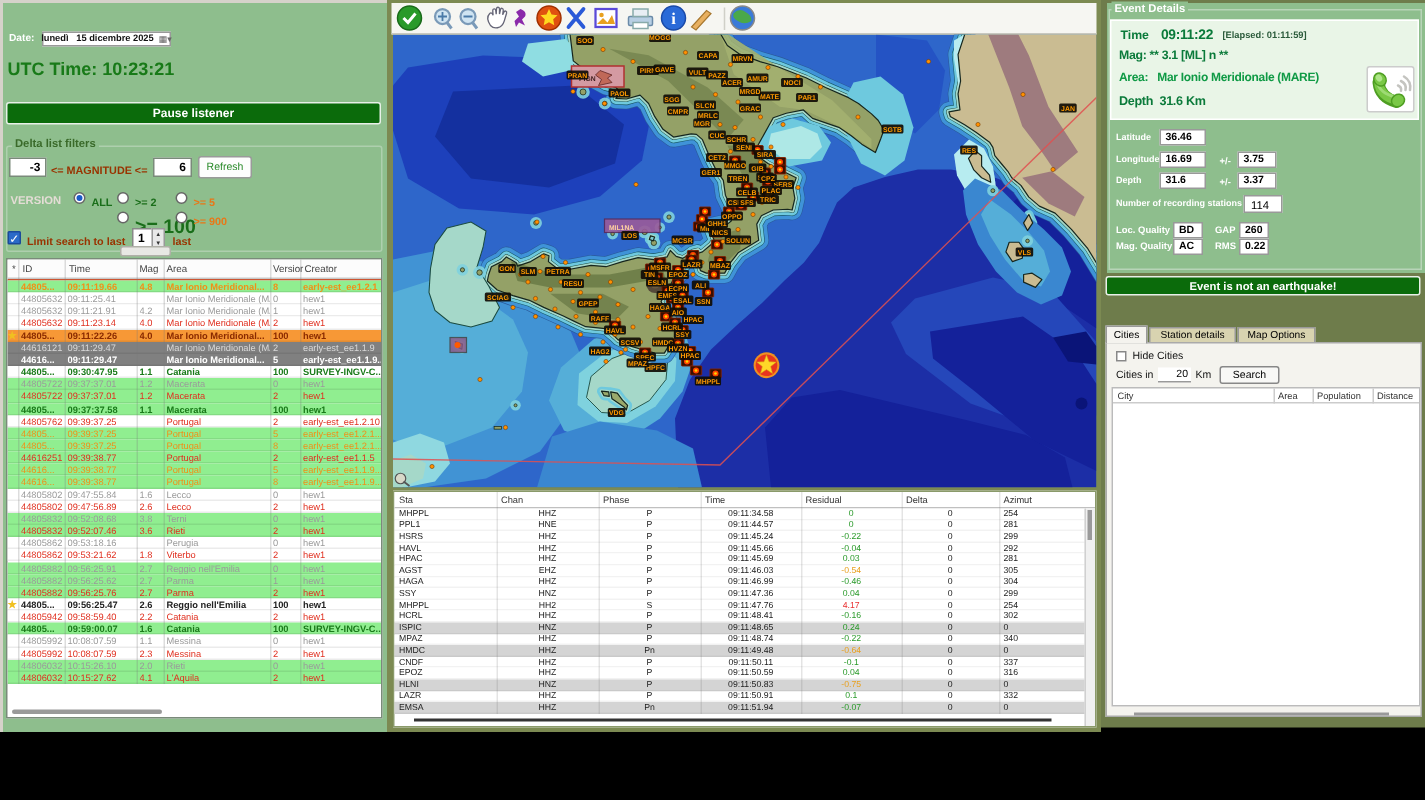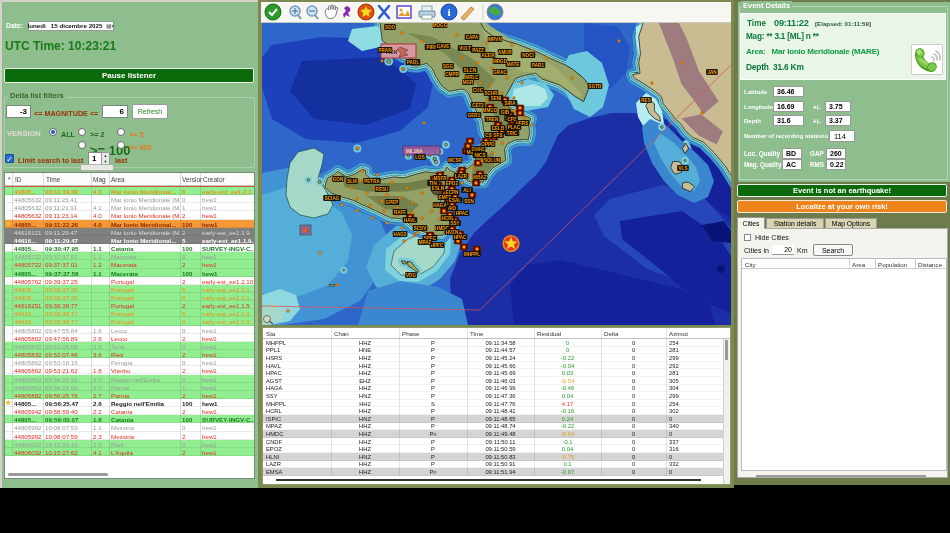--- a/index.html
+++ b/index.html
@@ -1250,21 +1250,20 @@
 <div class="ab" style="left:95px;top:130px;width:26px;height:12px;background:#fff;border:1px solid #999;font-size:7.5px;font-weight:normal;padding:1px 0 0 4px">114</div>
 <div class="ab lbl" style="left:10px;top:150px;font-size:6.3px">Loc. Quality</div>
 <div class="ab" style="left:48px;top:148px;width:20px;height:11px;background:#fff;border:1px solid #999;font-size:7px;font-weight:bold;padding:1px 0 0 3px">BD</div>
 <div class="ab lbl" style="left:76px;top:150px;font-size:6.3px">GAP</div>
 <div class="ab" style="left:92px;top:148px;width:20px;height:11px;background:#fff;border:1px solid #999;font-size:7px;font-weight:bold;padding:1px 0 0 3px">260</div>
 <div class="ab lbl" style="left:10px;top:161px;font-size:6.3px">Mag. Quality</div>
 <div class="ab" style="left:48px;top:159px;width:20px;height:11px;background:#fff;border:1px solid #999;font-size:7px;font-weight:bold;padding:1px 0 0 3px">AC</div>
 <div class="ab lbl" style="left:76px;top:161px;font-size:6.3px">RMS</div>
 <div class="ab" style="left:92px;top:159px;width:20px;height:11px;background:#fff;border:1px solid #999;font-size:7px;font-weight:bold;padding:1px 0 0 3px">0.22</div>
 <div class="ab" style="left:3px;top:184px;width:210px;height:13px;background:#0b6b0b;border:1px solid #e8f0e8;border-radius:2px;color:#fff;font-weight:bold;font-size:7.5px;text-align:center;line-height:11px">Event is not an earthquake!</div>
-<div class="ab" style="left:3px;top:200px;width:210px;height:13px;background:#f0841c;border:1px solid #f8e8d8;border-radius:2px;color:#fff;font-weight:bold;font-size:7.5px;text-align:center;line-height:11px">Localize at your own risk!</div>
 <div class="ab" style="left:3px;top:217px;width:28px;height:12px;background:#f4f3ee;border:1px solid #999;border-bottom:none;font-size:6.8px;text-align:center;line-height:11px;z-index:2">Cities</div>
 <div class="ab" style="left:32px;top:218px;width:58px;height:11px;background:#d8d3b0;border:1px solid #999;font-size:6.8px;text-align:center;line-height:10px">Station details</div>
 <div class="ab" style="left:91px;top:218px;width:52px;height:11px;background:#d8d3b0;border:1px solid #999;font-size:6.8px;text-align:center;line-height:10px">Map Options</div>
 <div class="ab" style="left:3px;top:228px;width:211px;height:250px;background:#f4f3ee;border:1px solid #aaa">
 <div class="ab" style="left:6px;top:5px;width:7px;height:7px;background:#fff;border:1px solid #888"></div>
 <div class="ab" style="left:17px;top:5px;font-size:7px;color:#111">Hide Cities</div>
 <div class="ab" style="left:6px;top:18px;font-size:7px;color:#111">Cities in</div>
 <div class="ab" style="left:34px;top:16px;width:22px;height:10px;background:#fff;border-bottom:1px solid #999;font-size:7px;text-align:right;padding:1px 2px 0 0">20</div>
 <div class="ab" style="left:59px;top:18px;font-size:7px;color:#111">Km</div>
 <div class="ab" style="left:75px;top:15px;width:40px;height:12px;background:#f8f8f6;border:1px solid #888;border-radius:2px;font-size:7px;text-align:center;line-height:11px">Search</div>

